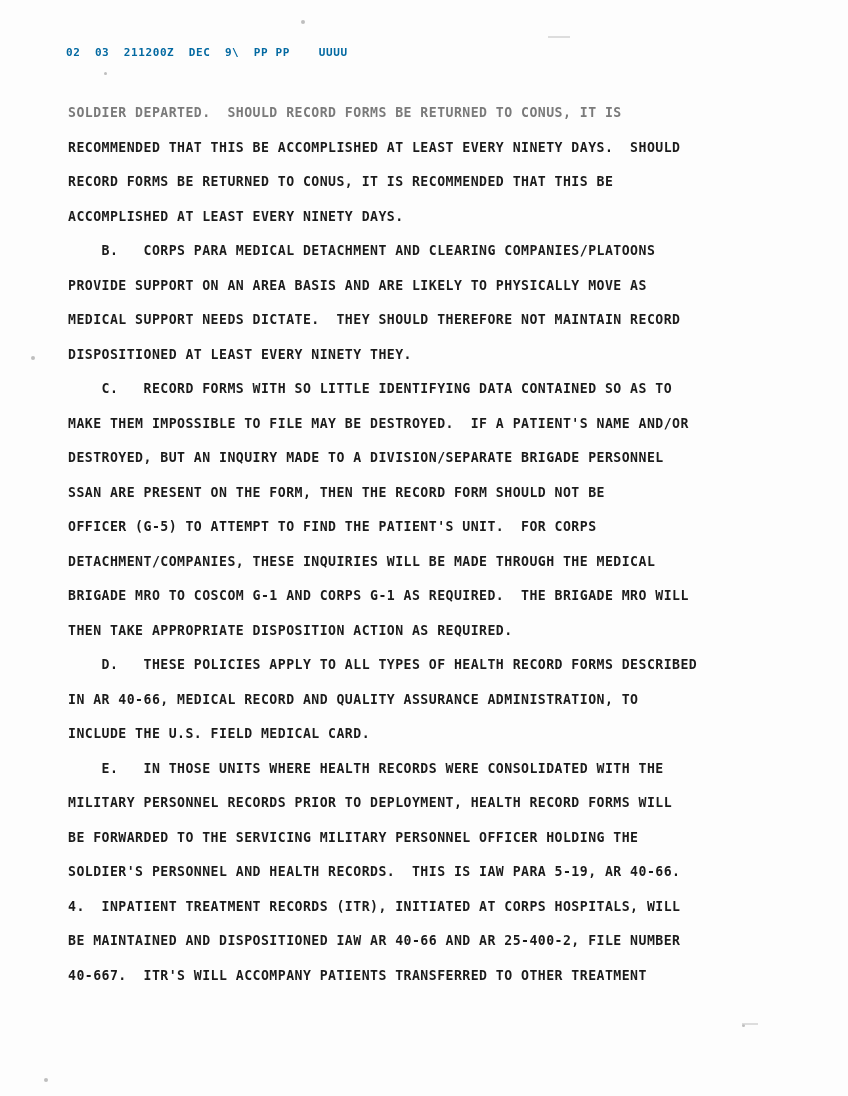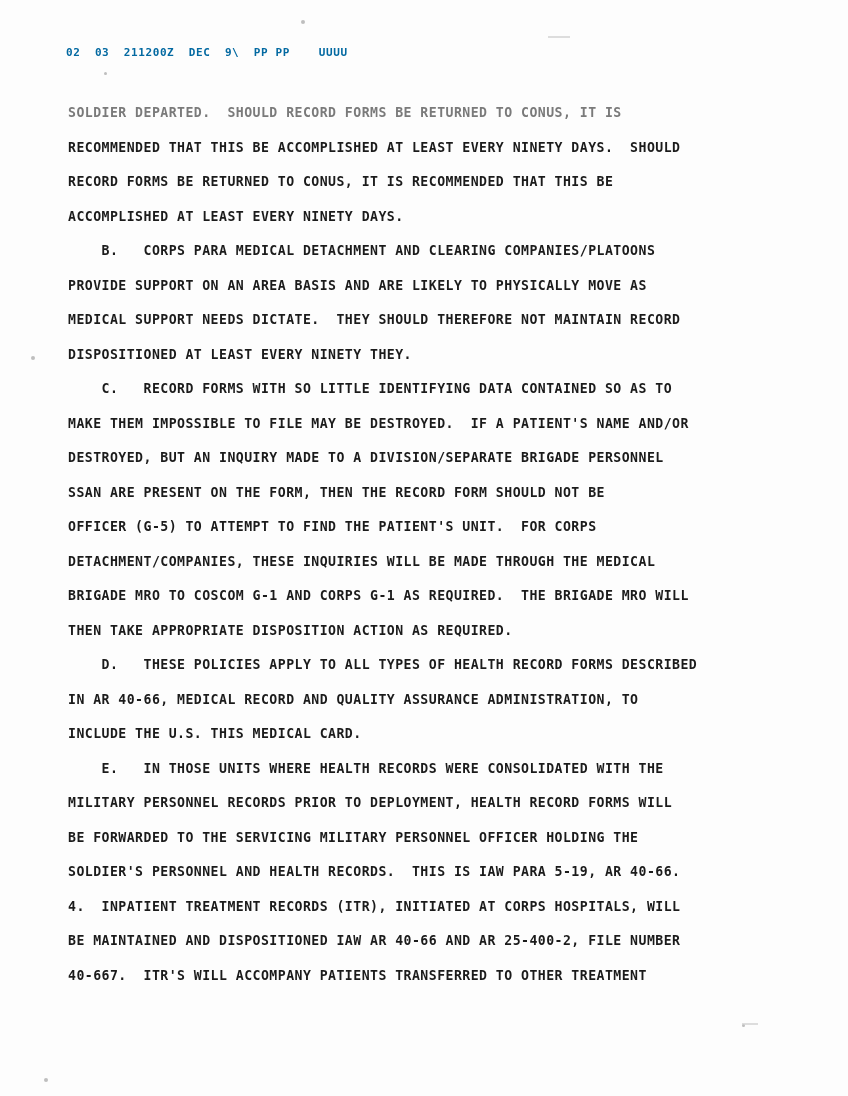--- a/index.html
+++ b/index.html
@@ -91,21 +91,21 @@
     <div class="line">    C.   RECORD FORMS WITH SO LITTLE IDENTIFYING DATA CONTAINED SO AS TO</div>
     <div class="line">MAKE THEM IMPOSSIBLE TO FILE MAY BE DESTROYED.  IF A PATIENT'S NAME AND/OR</div>
     <div class="line">DESTROYED, BUT AN INQUIRY MADE TO A DIVISION/SEPARATE BRIGADE PERSONNEL</div>
     <div class="line">SSAN ARE PRESENT ON THE FORM, THEN THE RECORD FORM SHOULD NOT BE</div>
     <div class="line">OFFICER (G-5) TO ATTEMPT TO FIND THE PATIENT'S UNIT.  FOR CORPS</div>
     <div class="line">DETACHMENT/COMPANIES, THESE INQUIRIES WILL BE MADE THROUGH THE MEDICAL</div>
     <div class="line">BRIGADE MRO TO COSCOM G-1 AND CORPS G-1 AS REQUIRED.  THE BRIGADE MRO WILL</div>
     <div class="line">THEN TAKE APPROPRIATE DISPOSITION ACTION AS REQUIRED.</div>
     <div class="line">    D.   THESE POLICIES APPLY TO ALL TYPES OF HEALTH RECORD FORMS DESCRIBED</div>
     <div class="line">IN AR 40-66, MEDICAL RECORD AND QUALITY ASSURANCE ADMINISTRATION, TO</div>
-    <div class="line">INCLUDE THE U.S. THIS MEDICAL CARD.</div>
+    <div class="line">INCLUDE THE U.S. FIELD MEDICAL CARD.</div>
     <div class="line">    E.   IN THOSE UNITS WHERE HEALTH RECORDS WERE CONSOLIDATED WITH THE</div>
     <div class="line">MILITARY PERSONNEL RECORDS PRIOR TO DEPLOYMENT, HEALTH RECORD FORMS WILL</div>
     <div class="line">BE FORWARDED TO THE SERVICING MILITARY PERSONNEL OFFICER HOLDING THE</div>
     <div class="line">SOLDIER'S PERSONNEL AND HEALTH RECORDS.  THIS IS IAW PARA 5-19, AR 40-66.</div>
     <div class="line">4.  INPATIENT TREATMENT RECORDS (ITR), INITIATED AT CORPS HOSPITALS, WILL</div>
     <div class="line">BE MAINTAINED AND DISPOSITIONED IAW AR 40-66 AND AR 25-400-2, FILE NUMBER</div>
     <div class="line">40-667.  ITR'S WILL ACCOMPANY PATIENTS TRANSFERRED TO OTHER TREATMENT</div>
   </div>
 
 </div>

